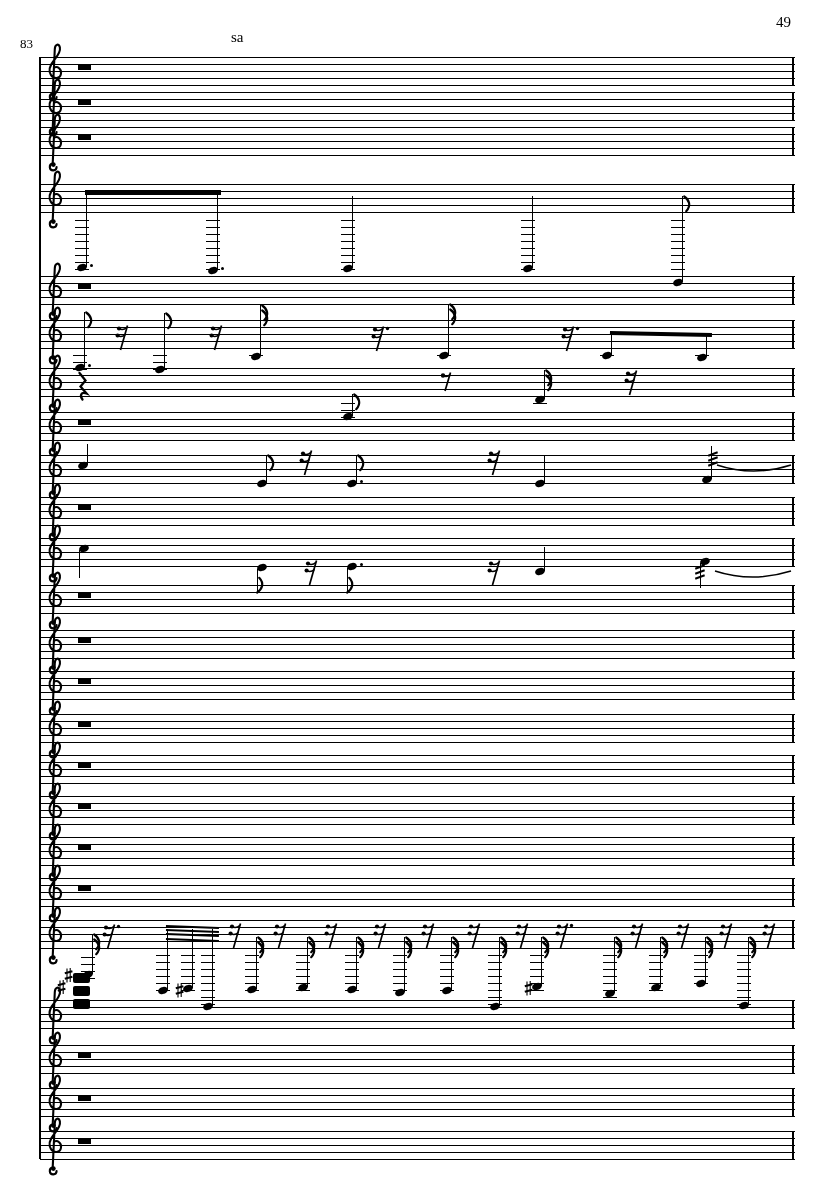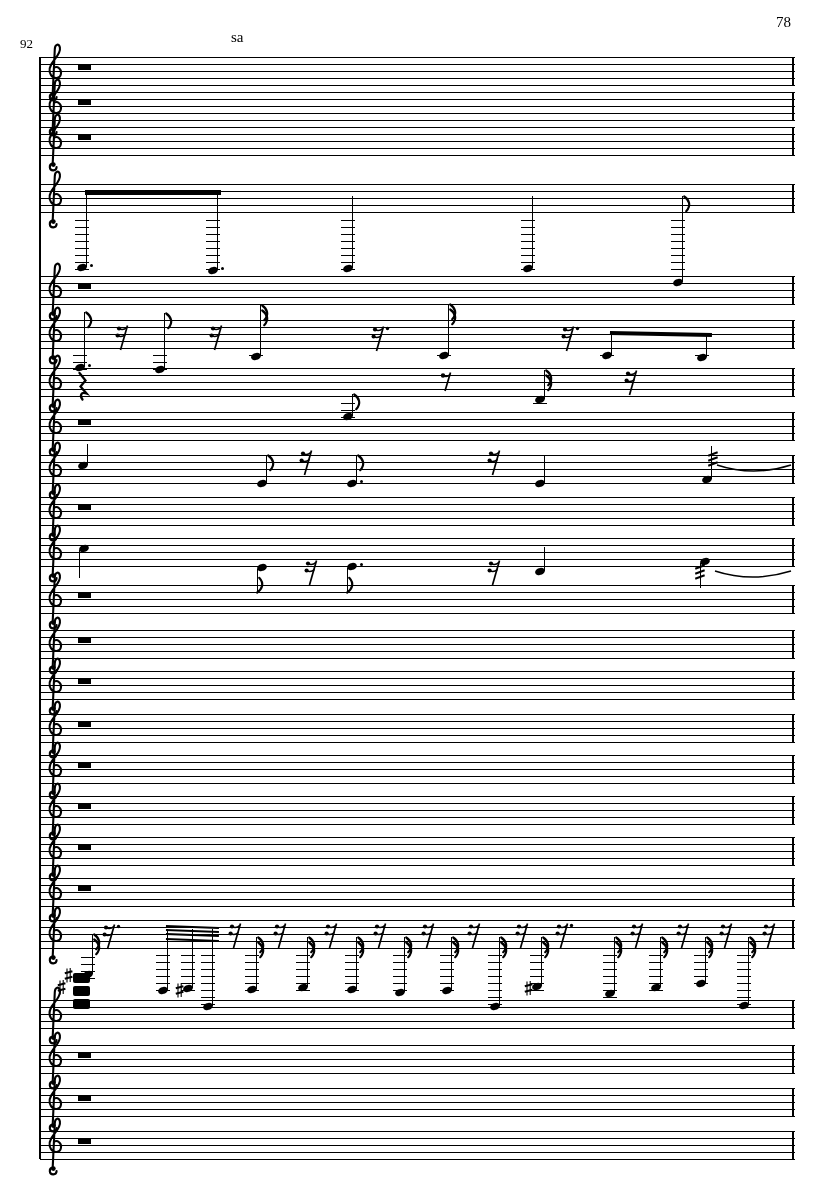--- a/index.html
+++ b/index.html
@@ -9,23 +9,23 @@
   }
   #score{position:absolute;left:0;top:0;width:835px;height:1181px;}
   .txt{position:absolute;color:#000;}
   .staff-line,.bar,.stem,.ledger,.wrest,.beambar,.clusterblk{position:absolute;background:#000;}
   svg{position:absolute;overflow:visible;}
 </style>
 </head>
 <body>
 
 <div id="score">
-  <span class="txt" style="left:20px;top:36px;font-size:13px;">92</span>
+  <span class="txt" style="left:20px;top:36px;font-size:13px;">83</span>
   <span class="txt" style="left:231px;top:29px;font-size:15px;">sa</span>
-  <span class="txt" style="left:776px;top:14px;font-size:15px;">78</span>
+  <span class="txt" style="left:776px;top:14px;font-size:15px;">49</span>
 <div class="bar" style="left: 39.3px; top: 57px; width: 1.4px; height: 1102px;"></div>
     <div class="staff-line" style="left: 40px; top: 57px; width: 755px; height: 1.2px;"></div>
     <div class="staff-line" style="left: 40px; top: 64px; width: 755px; height: 1.2px;"></div>
     <div class="staff-line" style="left: 40px; top: 71px; width: 755px; height: 1.2px;"></div>
     <div class="staff-line" style="left: 40px; top: 78px; width: 755px; height: 1.2px;"></div>
     <div class="staff-line" style="left: 40px; top: 85px; width: 755px; height: 1.2px;"></div>
     <div class="bar" style="left: 792px; top: 56.5px; width: 1.6px; height: 29.5px;"></div>
     <svg width="22" height="62" style="left: 44px; top: 40px;">
       <path d="M12.6 57 A3.4 3.4 0 1 1 8.7 53.6 L10.8 9 C11 4 15 3 15.9 7.5 C16.9 12.5 12.5 17 9.5 21 C5.5 26 4.3 30.5 6.8 34.8 C9.6 39.6 16.2 38.8 17 33.6 C17.7 29 13.5 25.8 10.2 27.6" stroke="#000000" stroke-width="2.1" fill="none" stroke-linecap="round"></path>
       <circle cx="9.3" cy="54.6" r="2.4" fill="#000000"></circle>

